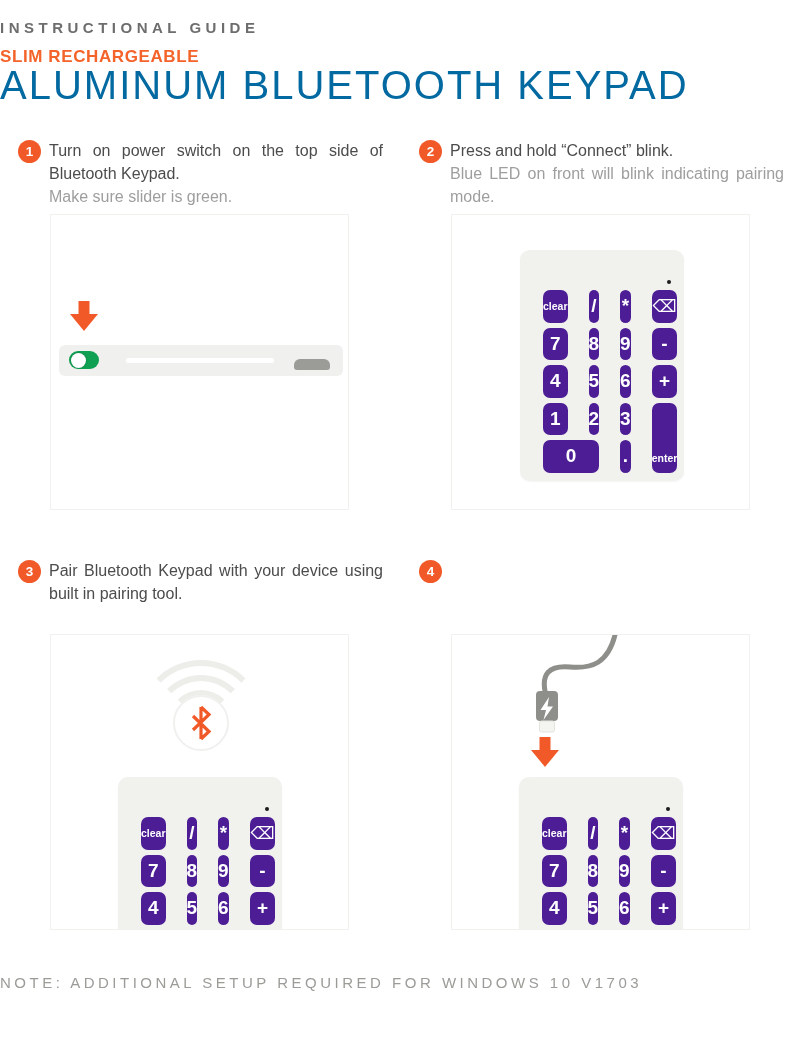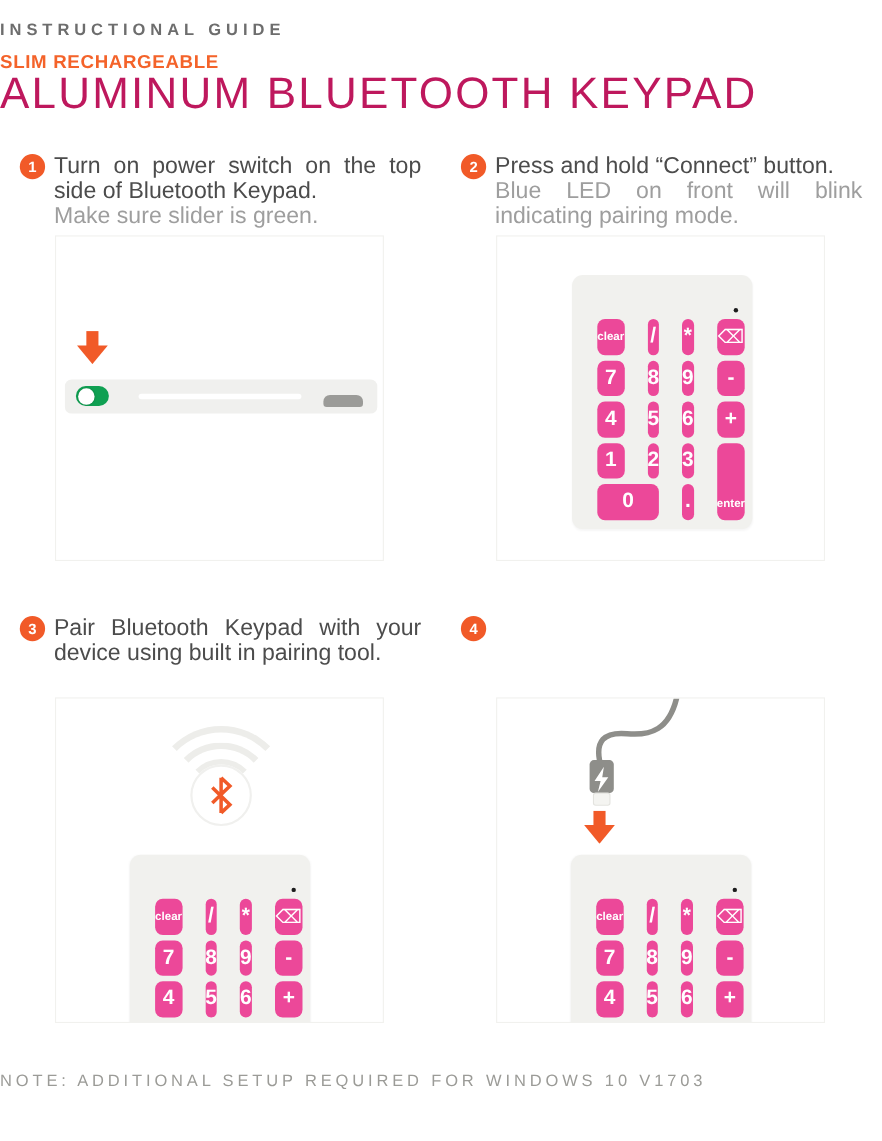--- a/index.html
+++ b/index.html
@@ -5,52 +5,52 @@
   * { margin:0; padding:0; box-sizing:border-box; }
   html,body { background:#ffffff; }
   .page {
     width:802px; height:1037px; margin:0 auto; background:#fff;
     font-family:"Liberation Sans", sans-serif; position:relative; overflow:hidden;
   }
   
   header { padding-top:19px; text-align:left; }
   .eyebrow { font-size:15px; letter-spacing:4.5px; color:#6d6d6d; font-weight:bold; }
   .subtitle { margin-top:11px; font-size:17px; font-weight:bold; letter-spacing:0.6px; color:#f4632a; }
-  .title { margin-top:-2px; font-size:40px; font-weight:normal; letter-spacing:2px; color:#be185d; line-height:1.0; }
+  .title { margin-top:-2px; font-size:40px; font-weight:normal; letter-spacing:2px; color:#0369a1; line-height:1.0; }
   
   main { display:flex; flex-wrap:wrap; margin-top:34px; }
   .step { width:401px; }
   .step.row2 { margin-top:49px; }
   .step-head { display:flex; align-items:flex-start; padding-left:18px; height:75px; }
   .badge {
     width:23px; height:23px; border-radius:50%; background:#f15a28; color:#fff;
     font-size:13.5px; font-weight:bold; display:flex; align-items:center; justify-content:center;
     flex:0 0 auto; margin-top:1px;
   }
-  .texts { margin-left:8px; width:334px; font-size:21px; line-height:23px; }
+  .texts { margin-left:8px; width:334px; font-size:16px; line-height:23px; }
   .texts .main { color:#4c4c4c; text-align:justify; }
   .texts .note { color:#9e9e9e; text-align:justify; }
   .illus {
     position:relative; margin-left:50px; width:299px; height:296px;
     border:1px solid #f1f1ee; background:#fff; overflow:hidden;
   }
   
   .keypad {
     position:absolute; width:164px; height:231px;
     background:#f1f1ee; border-radius:10px; box-shadow:0 1px 2px rgba(0,0,0,0.04);
   }
   .kp-step2 { left:68px; top:35px; }
   .kp-step34 { left:67px; top:142px; }
   .led { position:absolute; top:30px; right:13px; width:4px; height:4px; border-radius:50%; background:#1c1c1c; }
   .keys {
     position:absolute; left:7px; right:7px; top:40px;
     display:grid; grid-template-columns:repeat(4,1fr); grid-template-rows:repeat(5,32.5px); gap:5px;
   }
   .key {
-    background:#ec4899; border-radius:7px; color:#fff; font-weight:bold; font-size:19px;
+    background:#4c1d95; border-radius:7px; color:#fff; font-weight:bold; font-size:19px;
     display:flex; align-items:center; justify-content:center;margin-left:16px;
   }
   .key-small { font-size:10.5px; }
   .key-tall { grid-row:span 2; align-items:flex-end; padding-bottom:9px; font-size:10.5px; }
   .key-wide { grid-column:span 2; }
   .key-backspace { font-size:17px; font-weight:normal; }
   
   .dn-arrow { position:absolute; }
   .sw-bar { position:absolute; left:8px; top:130px; width:284px; height:31px; background:#f0f0ee; border-radius:6px; }
   .toggle { position:absolute; left:10px; top:6px; width:30px; height:18px; border-radius:9px; background:#0fa052; }
@@ -102,21 +102,21 @@
           <div class="strip"></div>
           <div class="port"></div>
         </div>
       </div>
     </section>
 
     <section class="step">
       <div class="step-head">
         <div class="badge">2</div>
         <div class="texts">
-          <p class="main">Press and hold “Connect” button.</p>
+          <p class="main">Press and hold “Connect” blink.</p>
           <p class="note">Blue LED on front will blink indicating pairing mode.</p>
         </div>
       </div>
       <div class="illus">
         <div class="keypad kp-step2">
           <div class="led"></div>
           <div class="keys">
               <div class="key key-small">clear</div>
               <div class="key">/</div>
               <div class="key">*</div>

